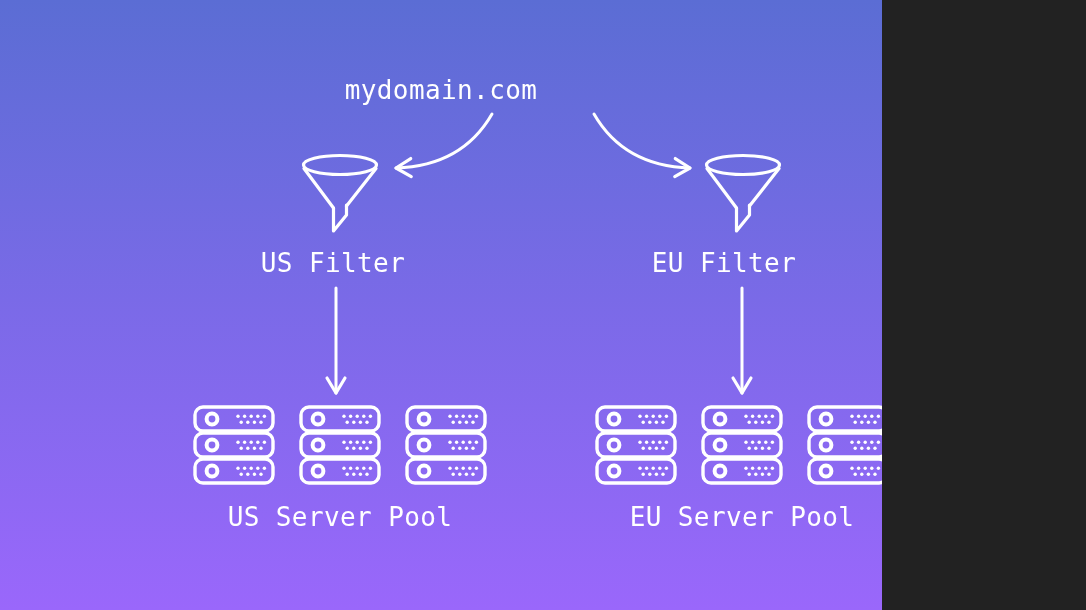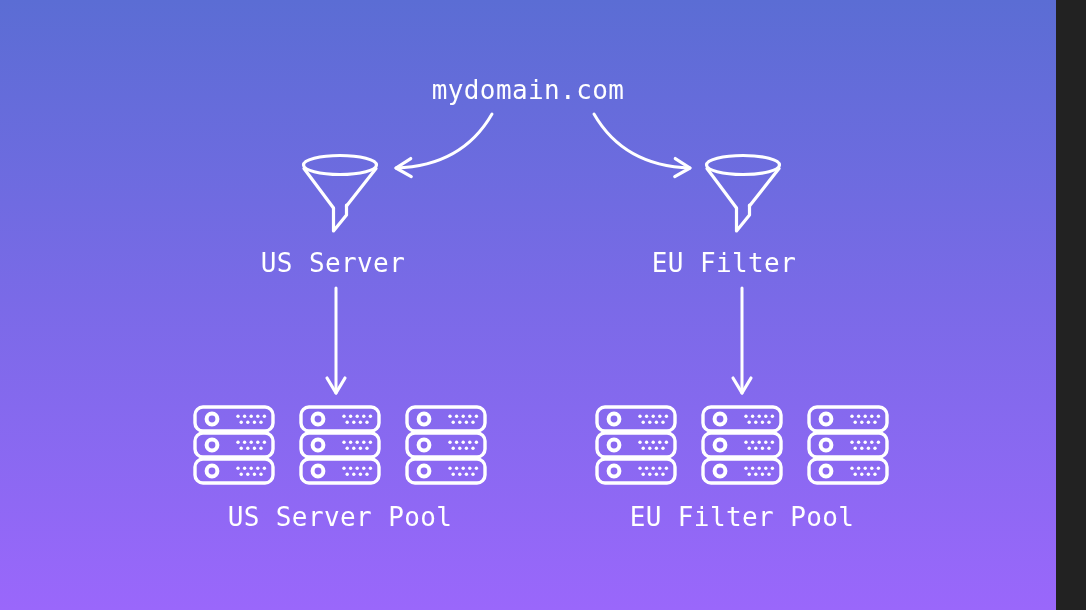--- a/index.html
+++ b/index.html
@@ -7,21 +7,21 @@
     --bg-bottom:#9a67fb;
     --stroke:#ffffff;
   }
   html,body{margin:0;padding:0;}
   body{
     font-family:"DejaVu Sans Mono","Liberation Mono",monospace;
     background:#222;
   }
   .canvas{
     position:relative;
-    width:1056px;height:610px;
+    width:882px;height:610px;
     overflow:hidden;
     background:linear-gradient(180deg,var(--bg-top) 0%,var(--bg-bottom) 100%);
     color:var(--stroke);
   }
   .overlay{
     position:absolute;left:0;top:0;width:1086px;height:610px;
     pointer-events:none;
   }
   .label{
     position:absolute;
@@ -82,21 +82,21 @@
     <path d="M 33.5 56 L 33.5 79 L 46.5 63 L 46.5 53"></path>
   </svg>
 
   <svg class="funnel eu" viewBox="0 0 80 82" fill="none" stroke="#ffffff" stroke-width="3.2" stroke-linecap="round" stroke-linejoin="round">
     <ellipse cx="40" cy="13" rx="36.5" ry="9.5"></ellipse>
     <path d="M 4 16.5 L 33.5 56"></path>
     <path d="M 76 16.5 L 46.5 54"></path>
     <path d="M 33.5 56 L 33.5 79 L 46.5 63 L 46.5 53"></path>
   </svg>
 
-  <div class="label filter-label us">US Server</div>
+  <div class="label filter-label us">US Filter</div>
   <div class="label filter-label eu">EU Filter</div>
 
   <div class="pool us">
     <div class="stacks">
         <div class="stack">
           <svg width="82" height="28" viewBox="0 0 82 28" fill="none" stroke="#ffffff">
     <rect x="2" y="2" width="78" height="24" rx="8" stroke-width="3.4"></rect>
     <circle cx="19" cy="14" r="5.4" stroke-width="4"></circle>
     <circle cx="45" cy="11.3" r="1.7" fill="#fff" stroke="none"></circle>
             <circle cx="51.6" cy="11.3" r="1.7" fill="#fff" stroke="none"></circle>
@@ -340,16 +340,16 @@
             <circle cx="58.2" cy="11.3" r="1.7" fill="#fff" stroke="none"></circle>
             <circle cx="64.8" cy="11.3" r="1.7" fill="#fff" stroke="none"></circle>
             <circle cx="71.4" cy="11.3" r="1.7" fill="#fff" stroke="none"></circle>
             <circle cx="48.2" cy="17.2" r="1.7" fill="#fff" stroke="none"></circle>
             <circle cx="54.800000000000004" cy="17.2" r="1.7" fill="#fff" stroke="none"></circle>
             <circle cx="61.400000000000006" cy="17.2" r="1.7" fill="#fff" stroke="none"></circle>
             <circle cx="68" cy="17.2" r="1.7" fill="#fff" stroke="none"></circle>
   </svg>
         </div>
       </div>
-    <div class="pool-label">EU Filter Pool</div>
+    <div class="pool-label">EU Server Pool</div>
   </div>
 
 </div>
 
 </body></html>

